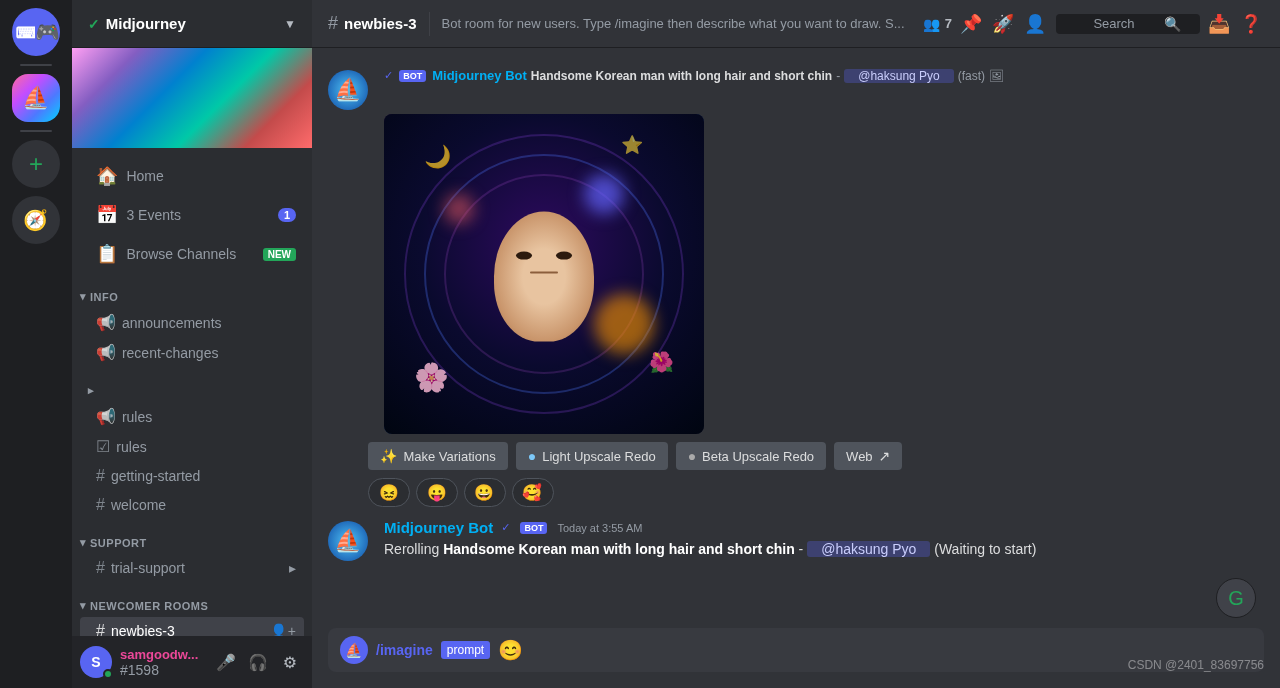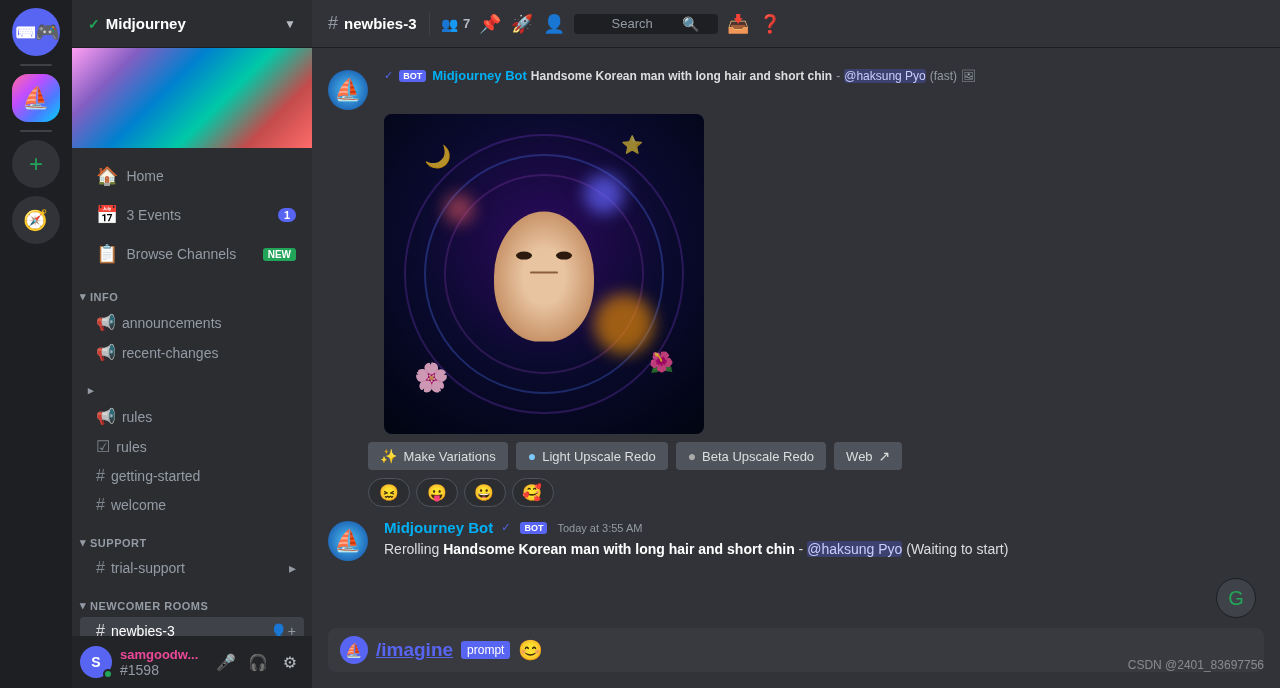--- a/index.html
+++ b/index.html
@@ -332,21 +332,21 @@
     .message-header {
       display: flex;
       align-items: center;
       gap: 8px;
       margin-bottom: 4px;
     }
     .message-author { font-weight: 600; color: #00b0f4; font-size: 15px; }
     .message-timestamp { color: #949ba4; font-size: 11px; }
     .message-text { color: #dcddde; line-height: 1.4; font-size: 14px; }
     .message-text strong { color: white; }
-    .mention { color: #c9cdfb; background: rgba(88,101,242,0.3); border-radius: 3px; padding: 0 0; cursor: pointer; }
+    .mention { color: #c9cdfb; background: rgba(88,101,242,0.3); border-radius: 3px; padding: 0 14px; cursor: pointer; }
     .chat-image {
       width: 320px;
       height: 320px;
       border-radius: 8px;
       background: linear-gradient(135deg, #1a0533 0%, #2d1b69 20%, #0d1b4b 40%, #1a3a5c 60%, #0a2440 80%, #1a1a2e 100%);
       position: relative;
       overflow: hidden;
       display: flex;
       align-items: center;
       justify-content: center;
@@ -480,23 +480,22 @@
       justify-content: center;
       font-size: 12px;
       color: white;
       flex-shrink: 0;
     }
     .slash-command {
       display: flex;
       gap: 4px;
       color: #5865f2;
       font-weight: 600;
-      font-size: 19px;
-      flex-shrink: 0;
-      text-decoration: underline;
+      font-size: 14px;
+      flex-shrink: 0;
     }
     .prompt-label {
       background: #5865f2;
       color: white;
       font-size: 12px;
       padding: 2px 6px;
       border-radius: 3px;
       flex-shrink: 0;
     }
     .message-input {
@@ -704,20 +703,21 @@
 </div>
 
 <div class="main-content">
 
   <div class="topbar">
     <div class="topbar-channel">
       <span style="color:#949ba4;font-size:18px;font-weight:400;">#</span>
       <span>newbies-3</span>
     </div>
     <div class="topbar-divider"></div>
+    <div class="topbar-topic">Bot room for new users. Type /imagine then describe what you want to draw. S...</div>
     <div class="topbar-actions">
       <div class="member-count">
         <span style="font-size:14px;">👥</span>
         <span>7</span>
       </div>
       <div class="topbar-btn">📌</div>
       <div class="topbar-btn">🚀</div>
       <div class="topbar-btn">👤</div>
       <div class="search-bar">
         <input class="search-input" type="text" placeholder="Search" style="">

